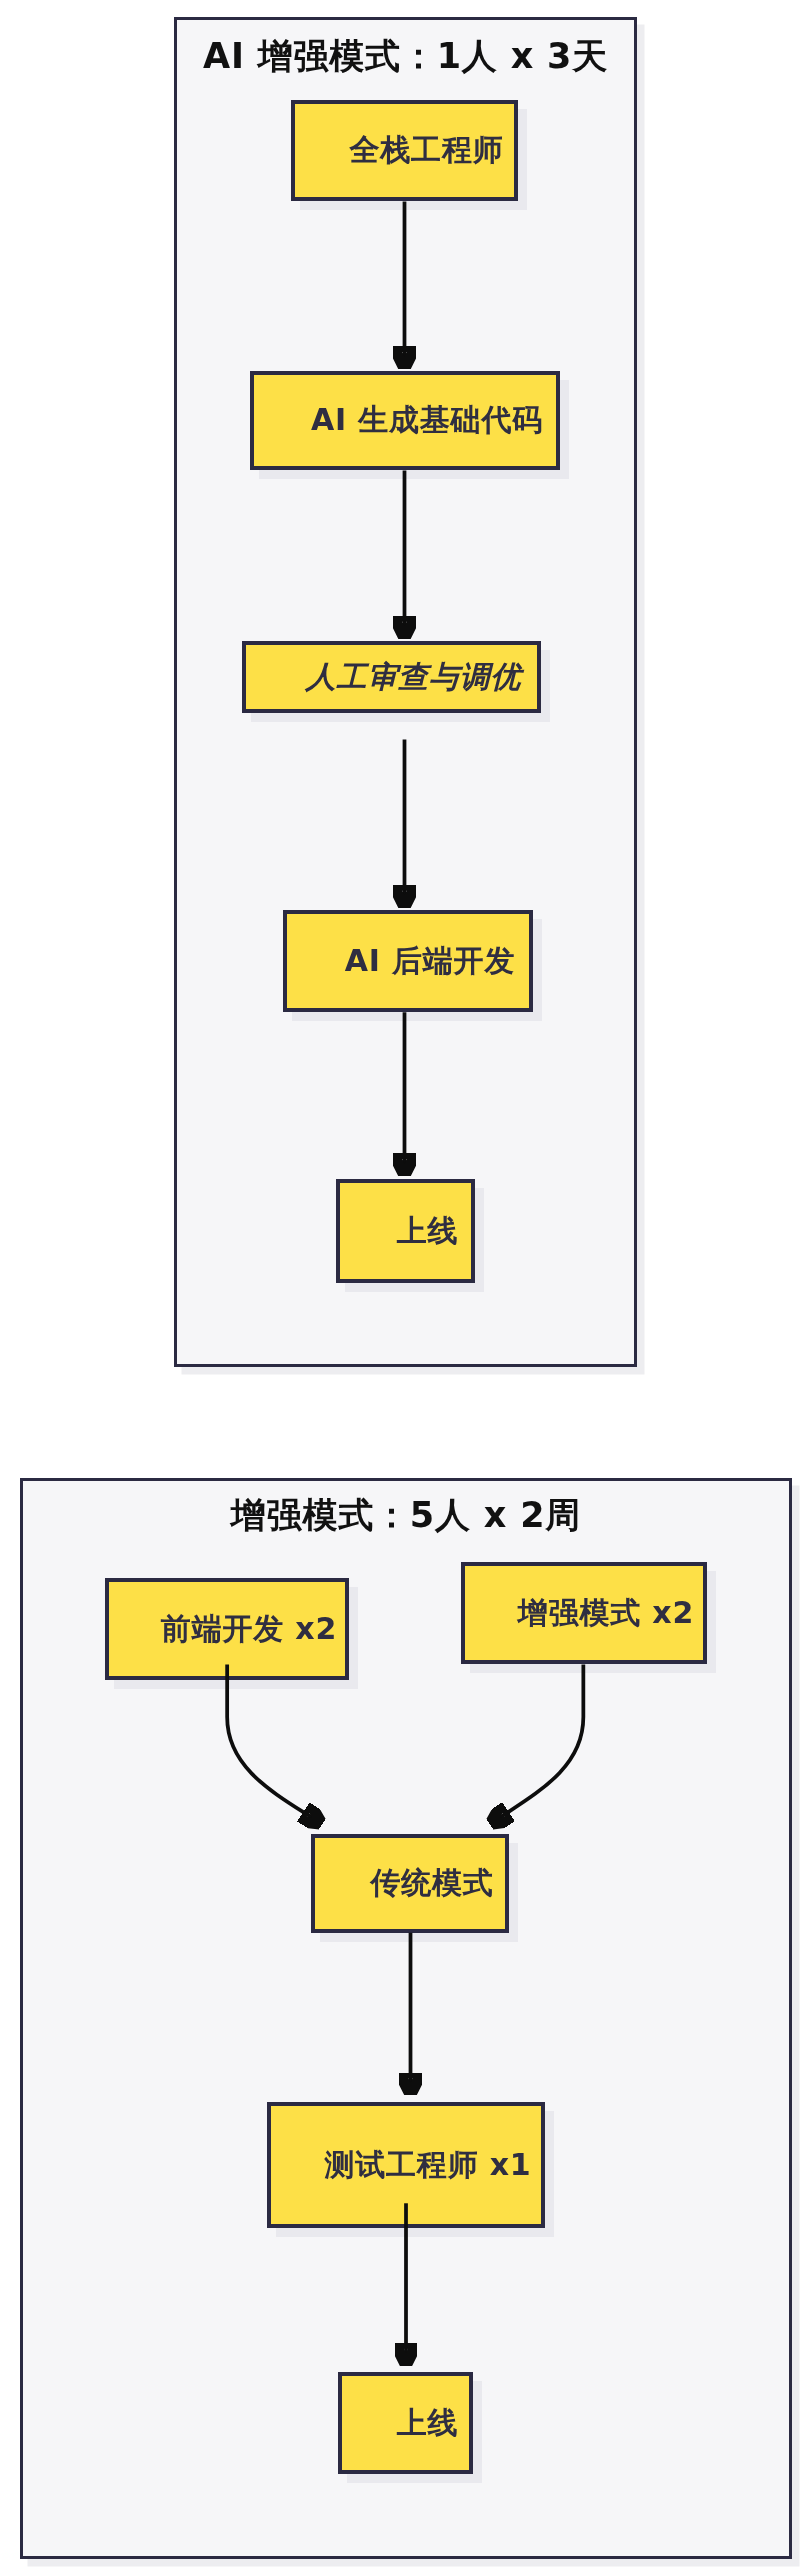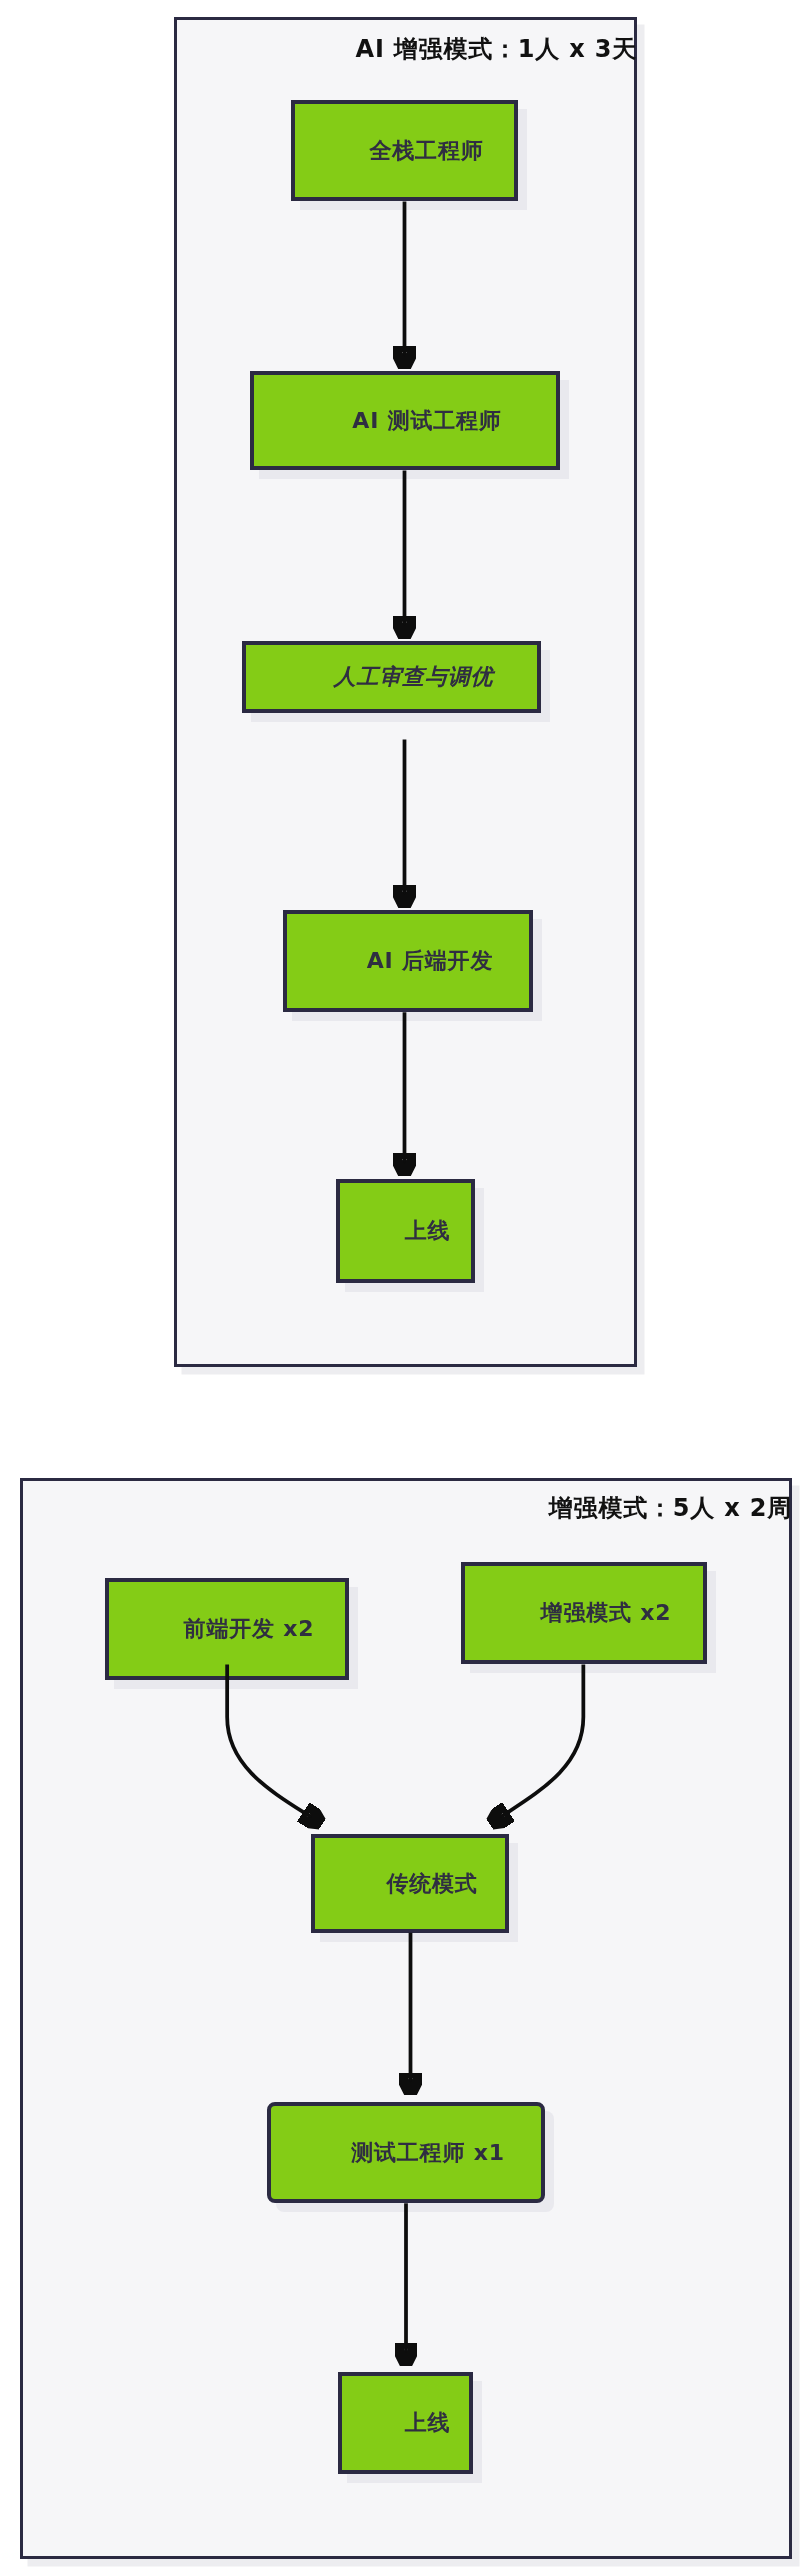--- a/index.html
+++ b/index.html
@@ -10,36 +10,36 @@
   .subgraph{
     position:absolute;
     background:#f6f6f8;
     border:3.8px solid #2b2a42;
     box-shadow:7.5px 7.5px 0 0 #ededf0;
     box-sizing:border-box;
   }
   .subgraph-title{
     position:absolute;
     width:100%;
-    text-align:right;
-    font-size:24px;
+    text-align:center;
+    font-size:35px;
     font-weight:bold;
     color:#111111;
     letter-spacing:0.8px;
   }
   .node{
     position:absolute;
-    background:#84cc16;
+    background:#fde047;
     border:4.5px solid #2b2a42;
     box-shadow:9px 9px 0 0 #e9e9ee;
     box-sizing:border-box;
     display:flex;
     align-items:center;
     justify-content:center;
-    font-size:22px;
+    font-size:30px;
     font-weight:bold;
     color:#2f2e41;
     letter-spacing:0.8px;
     white-space:nowrap;
     padding-left:44px;
   }
   svg.arrows{
     position:absolute;
     left:0;top:0;
     width:812px;height:2576px;
@@ -53,39 +53,39 @@
 </style>
 </head>
 <body>
 
 <div class="subgraph" style="left:174px;top:16.5px;width:463px;height:1350px;"></div>
 
 <div class="subgraph-title" style="left:174px;top:33px;width:463px;">AI 增强模式：1人 x 3天</div>
 
 <div class="node" style="left:291px;top:100px;width:227px;height:101px;">全栈工程师</div>
 
-<div class="node" style="left:250px;top:371px;width:310px;height:99px;">AI 测试工程师</div>
+<div class="node" style="left:250px;top:371px;width:310px;height:99px;">AI 生成基础代码</div>
 
 <div class="node" style="left:242px;top:641px;width:299px;height:72px;font-style:italic;">人工审查与调优</div>
 
 <div class="node" style="left:283px;top:910px;width:250px;height:102px;">AI 后端开发</div>
 
 <div class="node" style="left:336px;top:1179px;width:139px;height:104px;">上线</div>
 
 <div class="subgraph" style="left:20px;top:1478px;width:772px;height:1081px;"></div>
 
 <div class="subgraph-title" style="left:20px;top:1492px;width:772px;">增强模式：5人 x 2周</div>
 
 <div class="node" style="left:105px;top:1562px;width:244px;height:102px;margin-top:16px;">前端开发 x2</div>
 
 <div class="node" style="left:461px;top:1562px;width:246px;height:102px;">增强模式 x2</div>
 
 <div class="node" style="left:311px;top:1834px;width:198px;height:99px;">传统模式</div>
 
-<div class="node" style="left:267px;top:2102px;width:278px;height:101px;border-radius:8px;">测试工程师 x1</div>
+<div class="node" style="left:267px;top:2102px;width:278px;height:126px;">测试工程师 x1</div>
 
 <div class="node" style="left:338px;top:2372px;width:135px;height:102px;">上线</div>
 
 <svg class="arrows" viewBox="0 0 1080 3428" xmlns="http://www.w3.org/2000/svg">
   <defs>
     <marker id="arrowhead" viewBox="0 0 10 10" refX="9" refY="5" markerWidth="6" markerHeight="6" orient="auto" markerUnits="strokeWidth">
       <path d="M0,0 L10,5 L0,10 z" fill="#0d0d0d" stroke="none"></path>
     </marker>
   </defs>
 

